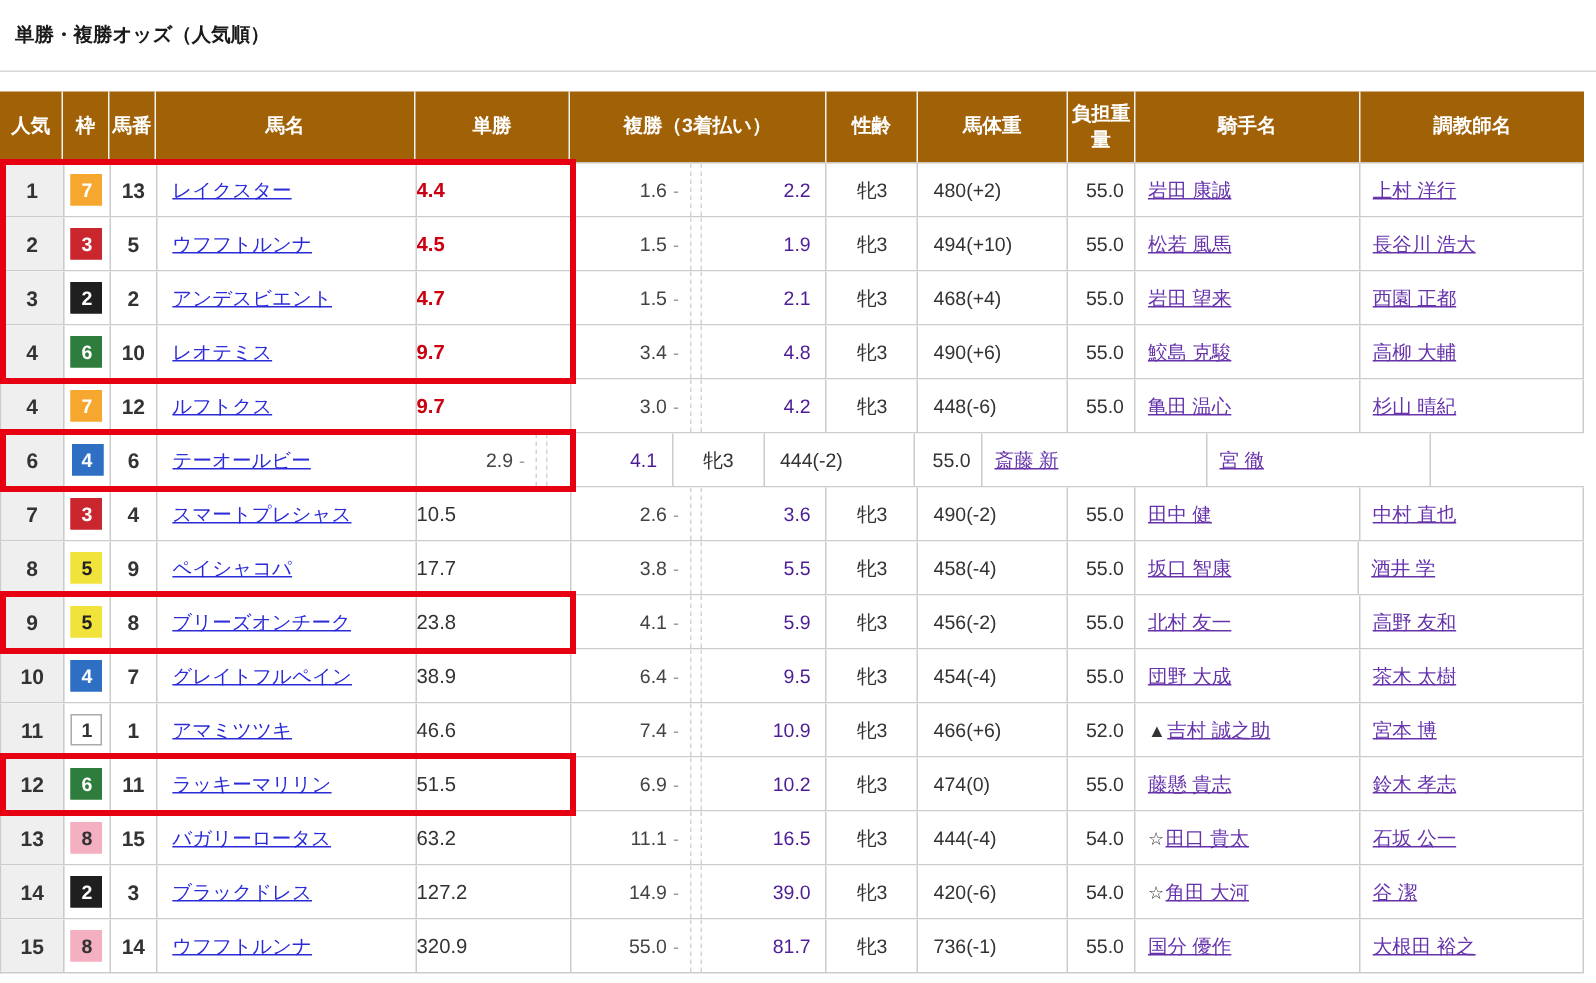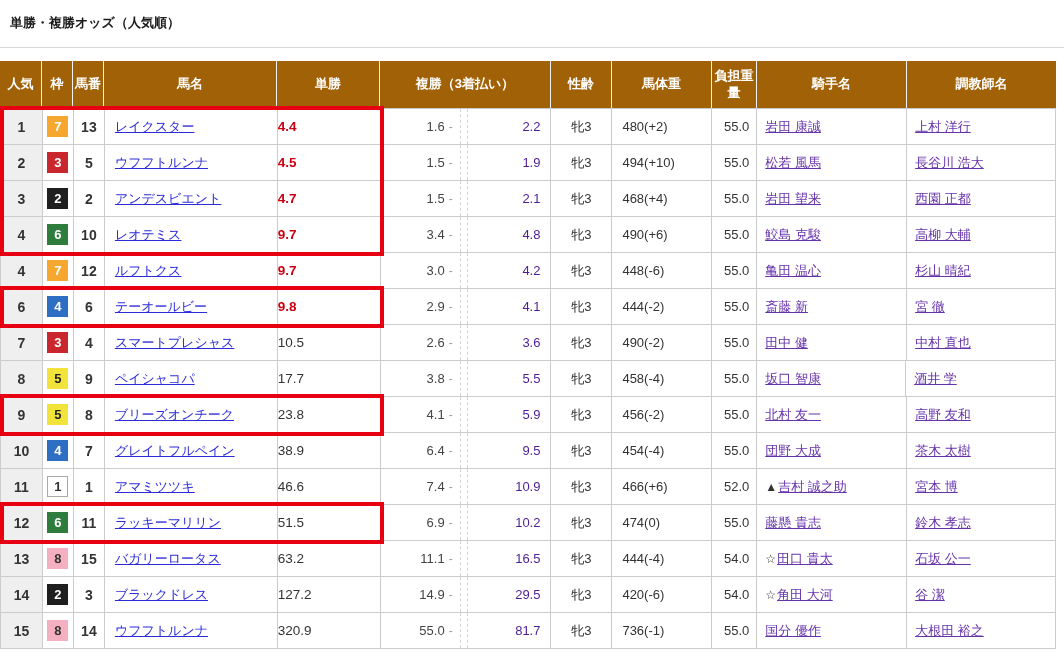--- a/index.html
+++ b/index.html
@@ -279,23 +279,20 @@
         </div>
         <div class="tr">
           <div class="td c0">6</div>
           <div class="td c1">
             <span class="badge" style="background: rgb(46, 111, 196); color: rgb(255, 255, 255); border: 1px solid rgb(46, 111, 196);">4</span>
           </div>
           <div class="td c2">6</div>
           <div class="td c3">
             <a class="hlink">テーオールビー</a>
           </div>
-          <div class="td c4">
-            <span class="win-hot">9.8</span>
-          </div>
           <div class="td c5">
             <div class="fuku">
               <span class="low">2.9</span>
               <span class="hy">-</span>
               <div class="sep"></div>
               <span class="high">4.1</span>
             </div>
           </div>
           <div class="td c6">牝3</div>
           <div class="td c7">444(-2)</div>
@@ -529,21 +526,21 @@
             <a class="hlink">ブラックドレス</a>
           </div>
           <div class="td c4">
             <span>127.2</span>
           </div>
           <div class="td c5">
             <div class="fuku">
               <span class="low">14.9</span>
               <span class="hy">-</span>
               <div class="sep"></div>
-              <span class="high">29.5</span>
+              <span class="high">39.0</span>
             </div>
           </div>
           <div class="td c6">牝3</div>
           <div class="td c7">420(-6)</div>
           <div class="td c8">54.0</div>
           <div class="td c9">
             <span class="jmark">☆</span>
             <a class="plink">角田 大河</a>
           </div>
           <div class="td c10">

